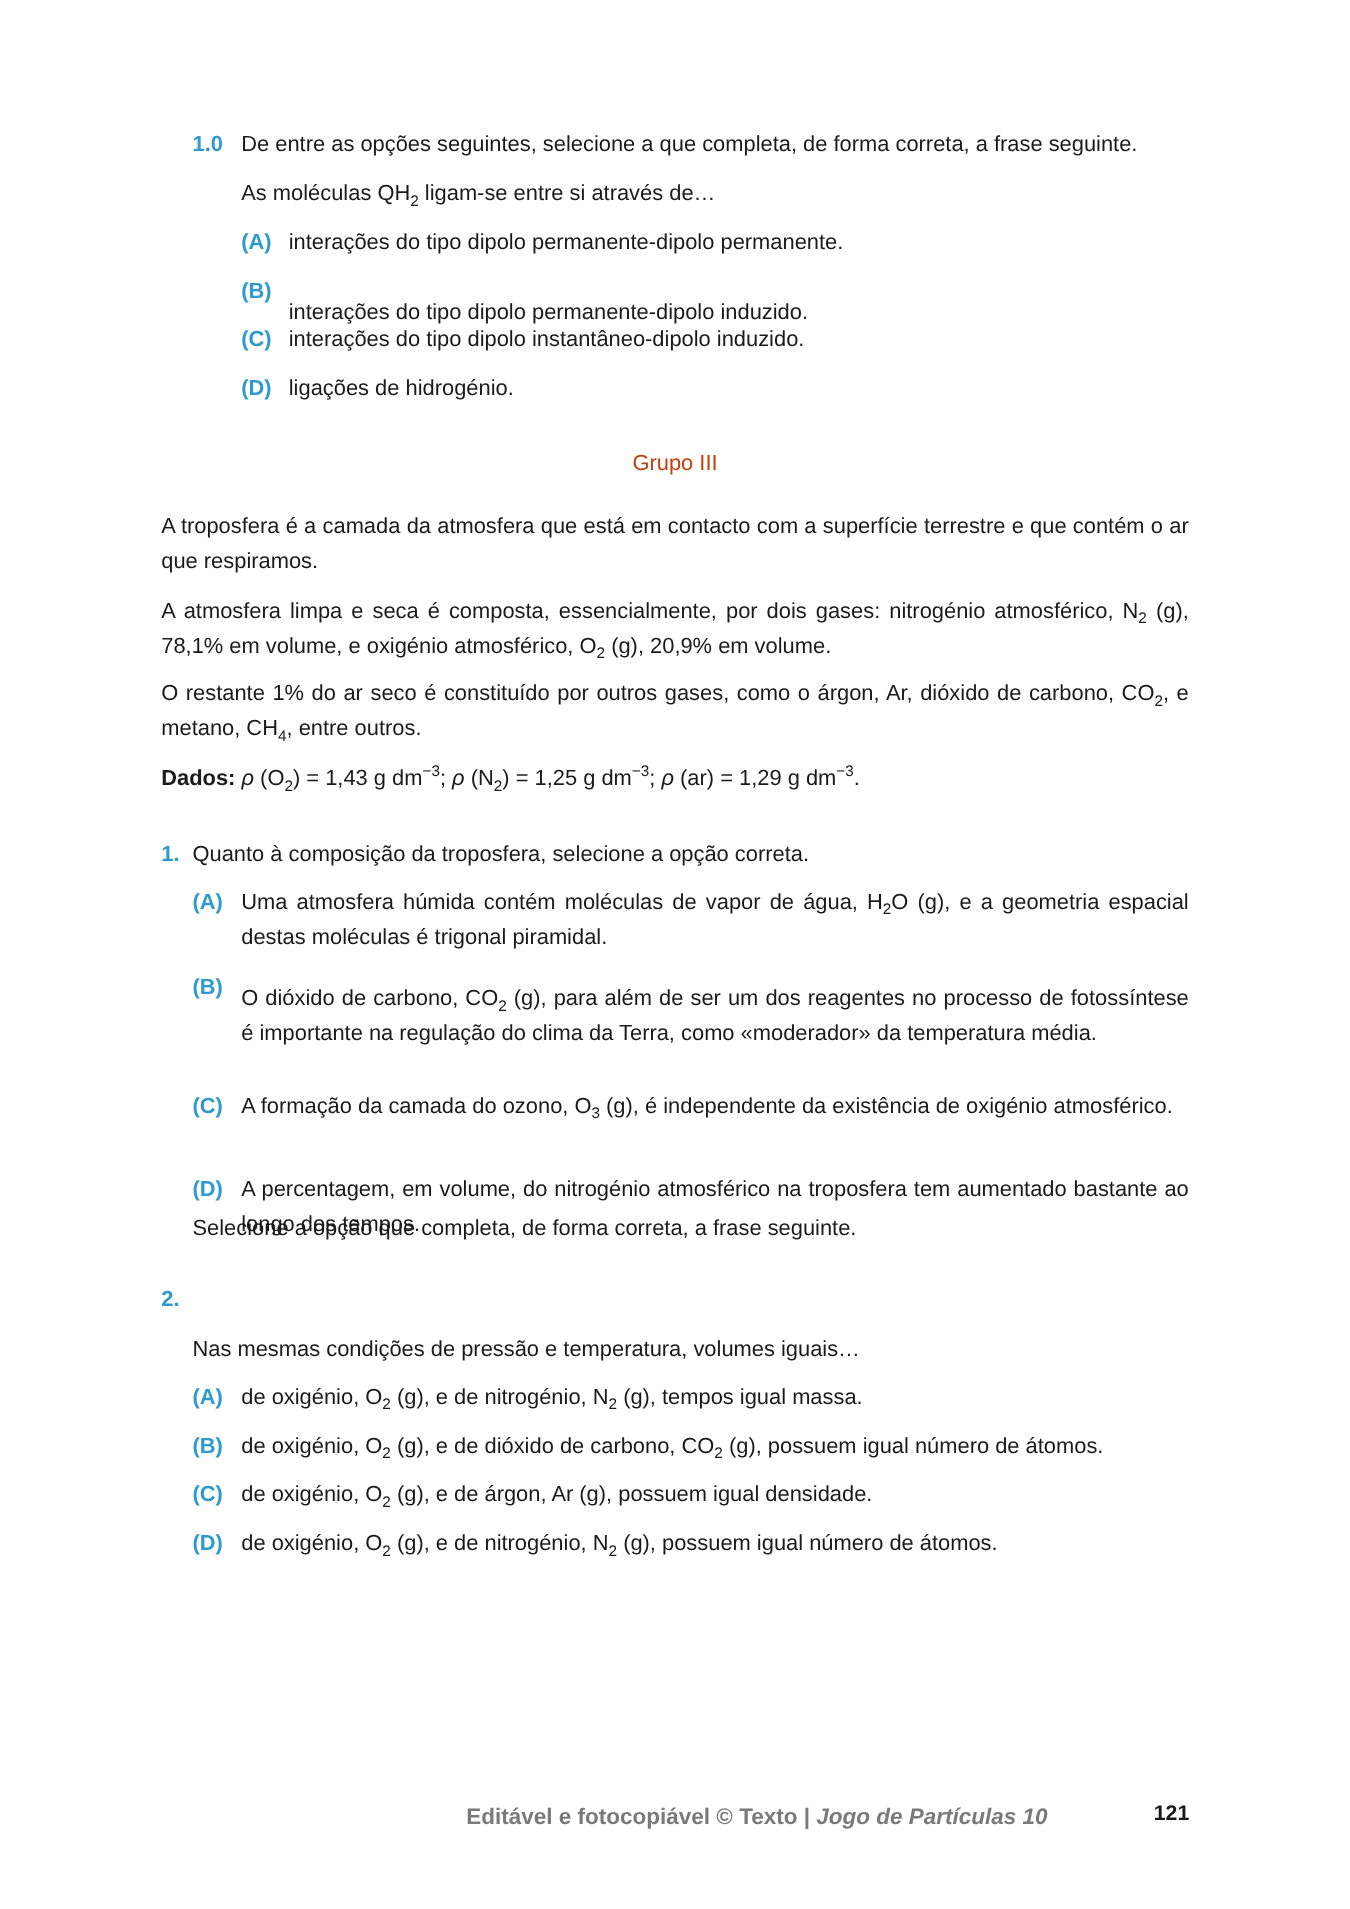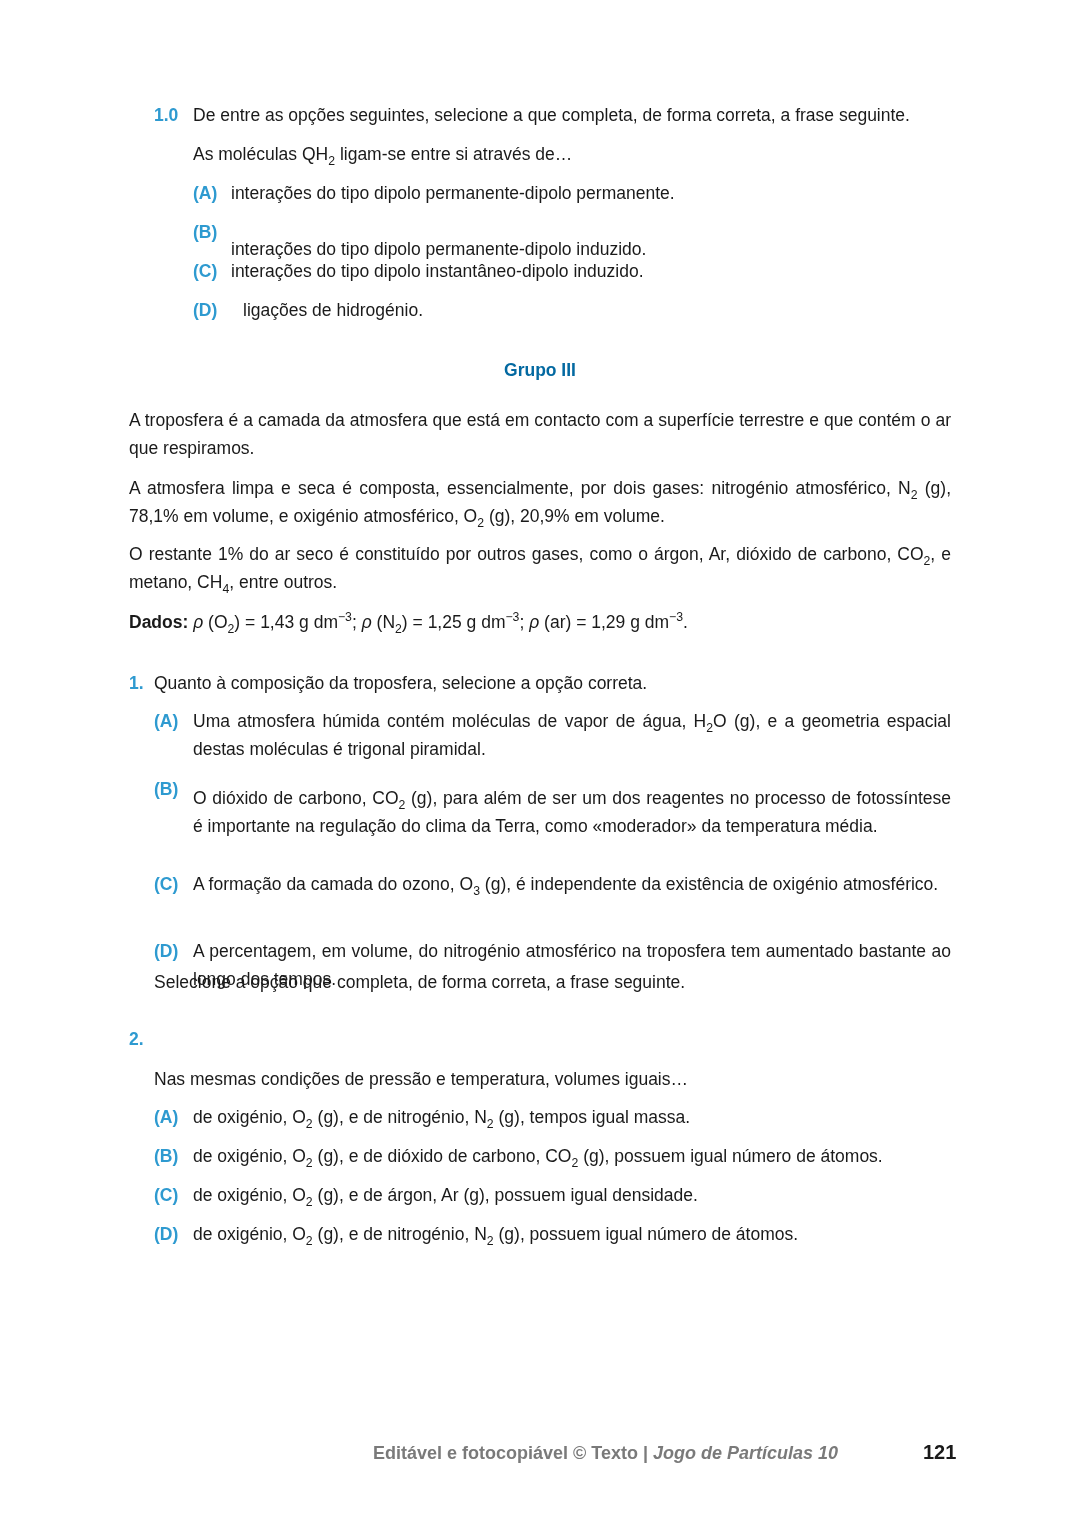--- a/index.html
+++ b/index.html
@@ -6,24 +6,24 @@
     body {
       width: 1080px; height: 1527px; position: relative; overflow: hidden;
       font-family: "Liberation Sans", "DejaVu Sans", sans-serif;
       color: #1a1a1a; font-size: 17.5px;
     }
     .blk { position: absolute; }
     .lbl { color: #2e9ad0; font-weight: bold; }
     .ln { position: absolute; white-space: nowrap; line-height: 22px; }
     .just { text-align: justify; text-align-last: left; line-height: 28px; }
     sub, sup { font-size: 0.7em; line-height: 0; }
-    .title-center { position: absolute; left: 0; width: 1080px; text-align: center; top: 360px; font-weight: bold; color: #0369a1; }
+    .title-center { position: absolute; left: 0; width: 1080px; text-align: center; top: 360px; font-weight: normal; color: #c2410c; }
     .footer { position: absolute; top: 1443px; left: 373px; font-size: 18px; color: #7a7a7a; font-weight: bold; white-space: nowrap; }
     .footer i { font-style: italic; }
-    .pagenum { position: absolute; top: 1441px; left: 923px; font-size: 20px; font-weight: bold; color: #1a1a1a; }
+    .pagenum { position: absolute; top: 1441px; left: 923px; font-size: 17px; font-weight: bold; color: #1a1a1a; }
   </style>
 </head>
 <body>
 
 <div>
   <div class="ln" style="top:104px;left:154px;">
     <span class="lbl">1.0</span>
   </div>
   <div class="ln" style="top:104px;left:193px;">De entre as opções seguintes, selecione a que completa, de forma correta, a frase seguinte.</div>
   <div class="ln" style="top:143px;left:193px;"><span>As moléculas QH</span><sub>2</sub><span> ligam-se entre si através de…</span></div>
@@ -31,21 +31,21 @@
   <div class="ln" style="top:182px;left:193px;"><span class="lbl">(A)</span></div>
   <div class="ln" style="top:182px;left:231px;">interações do tipo dipolo permanente-dipolo permanente.</div>
 
   <div class="ln" style="top:221px;left:193px;"><span class="lbl">(B)</span></div>
   <div class="ln" style="top:204px;left:231px;margin-top:34px;">interações do tipo dipolo permanente-dipolo induzido.</div>
 
   <div class="ln" style="top:260px;left:193px;"><span class="lbl">(C)</span></div>
   <div class="ln" style="top:260px;left:231px;">interações do tipo dipolo instantâneo-dipolo induzido.</div>
 
   <div class="ln" style="top:299px;left:193px;"><span class="lbl">(D)</span></div>
-  <div class="ln" style="top:299px;left:231px;margin-left:12px;">ligações de hidrogénio.</div>
+  <div class="ln" style="top:299px;left:231px;">ligações de hidrogénio.</div>
 </div>
 
 <div class="title-center">Grupo III</div>
 
 <div class="blk just" style="top:406px;left:129px;width:822px;">A troposfera é a camada da atmosfera que está em contacto com a superfície terrestre e que contém o ar que respiramos.</div>
 
 <div class="blk just" style="top:474px;left:129px;width:822px;"><span>A atmosfera limpa e seca é composta, essencialmente, por dois gases: nitrogénio atmosférico, N</span><sub>2</sub><span> (g), 78,1% em volume, e oxigénio atmosférico, O</span><sub>2</sub><span> (g), 20,9% em volume.</span></div>
 
 <div class="blk just" style="top:540px;left:129px;width:822px;"><span>O restante 1% do ar seco é constituído por outros gases, como o árgon, Ar, dióxido de carbono, CO</span><sub>2</sub><span>, e metano, CH</span><sub>4</sub><span>, entre outros.</span></div>
 

